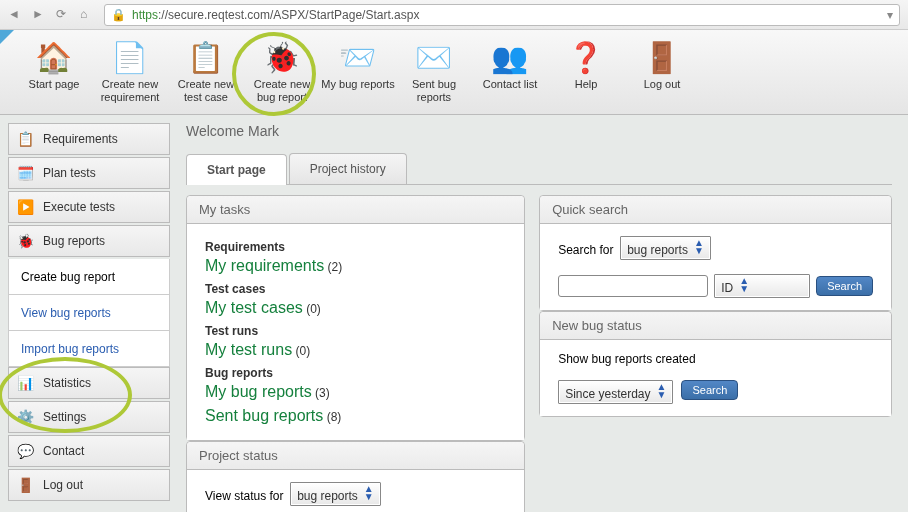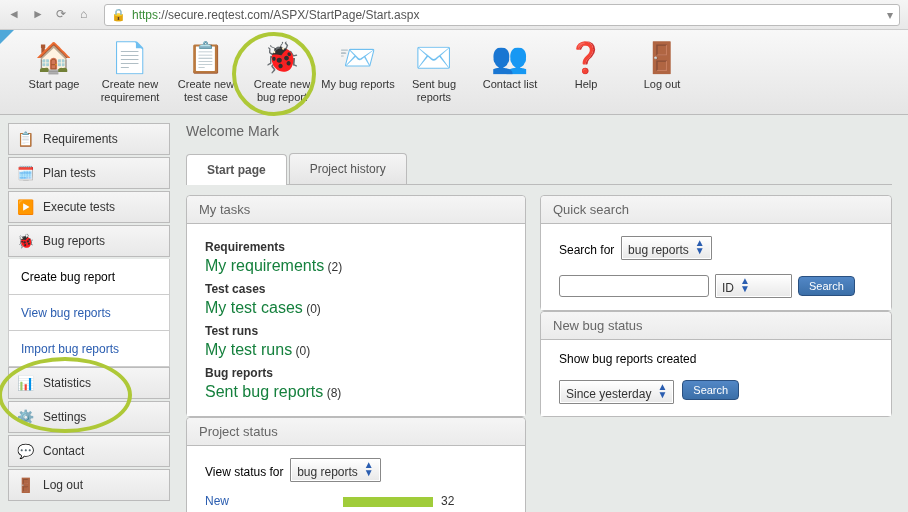--- a/index.html
+++ b/index.html
@@ -164,20 +164,21 @@
         <div class="panel">
           <div class="panel-header">My tasks</div>
           <div class="panel-body">
             <div class="task-group-title">Requirements</div>
             <div><span class="task-link">My requirements</span> <span class="count">(2)</span></div>
             <div class="task-group-title">Test cases</div>
             <div><span class="task-link">My test cases</span> <span class="count">(0)</span></div>
             <div class="task-group-title">Test runs</div>
             <div><span class="task-link">My test runs</span> <span class="count">(0)</span></div>
             <div class="task-group-title">Bug reports</div>
+            <div><span class="task-link">My bug reports</span> <span class="count">(3)</span></div>
             <div><span class="task-link">Sent bug reports</span> <span class="count">(8)</span></div>
           </div>
         </div>
         <div class="panel">
           <div class="panel-header">Project status</div>
           <div class="panel-body">
             <div style="margin-bottom:10px"><span>View status for</span>&nbsp;&nbsp;<span class="select-like"><span>bug reports</span><span class="select-arrows">▲<br>▼</span></span></div>
             <div class="status-row">
                 <span style="width:130px;cursor:pointer">New</span>
                 <span class="status-bar" style="width:90px"></span>
@@ -187,21 +188,21 @@
           </div>
         </div>
       </div>
       <div class="col-right">
         <div class="panel">
           <div class="panel-header">Quick search</div>
           <div class="panel-body">
             <div style="margin-bottom:14px"><span>Search for</span>&nbsp;&nbsp;<span class="select-like"><span>bug reports</span><span class="select-arrows">▲<br>▼</span></span></div>
             <div style="display:flex;gap:6px;align-items:center">
               <input type="text" class="search-field" style="">
-              <span class="select-like" style="width:77px"><span>ID</span><span class="select-arrows">▲<br>▼</span></span>
+              <span class="select-like" style="width:96px"><span>ID</span><span class="select-arrows">▲<br>▼</span></span>
               <button class="btn">Search</button>
             </div>
           </div>
         </div>
         <div class="panel">
           <div class="panel-header">New bug status</div>
           <div class="panel-body">
             <div style="margin-bottom:14px">Show bug reports created</div>
             <div style="display:flex;gap:8px;align-items:flex-start">
               <span class="select-like"><span>Since yesterday</span><span class="select-arrows">▲<br>▼</span></span>

